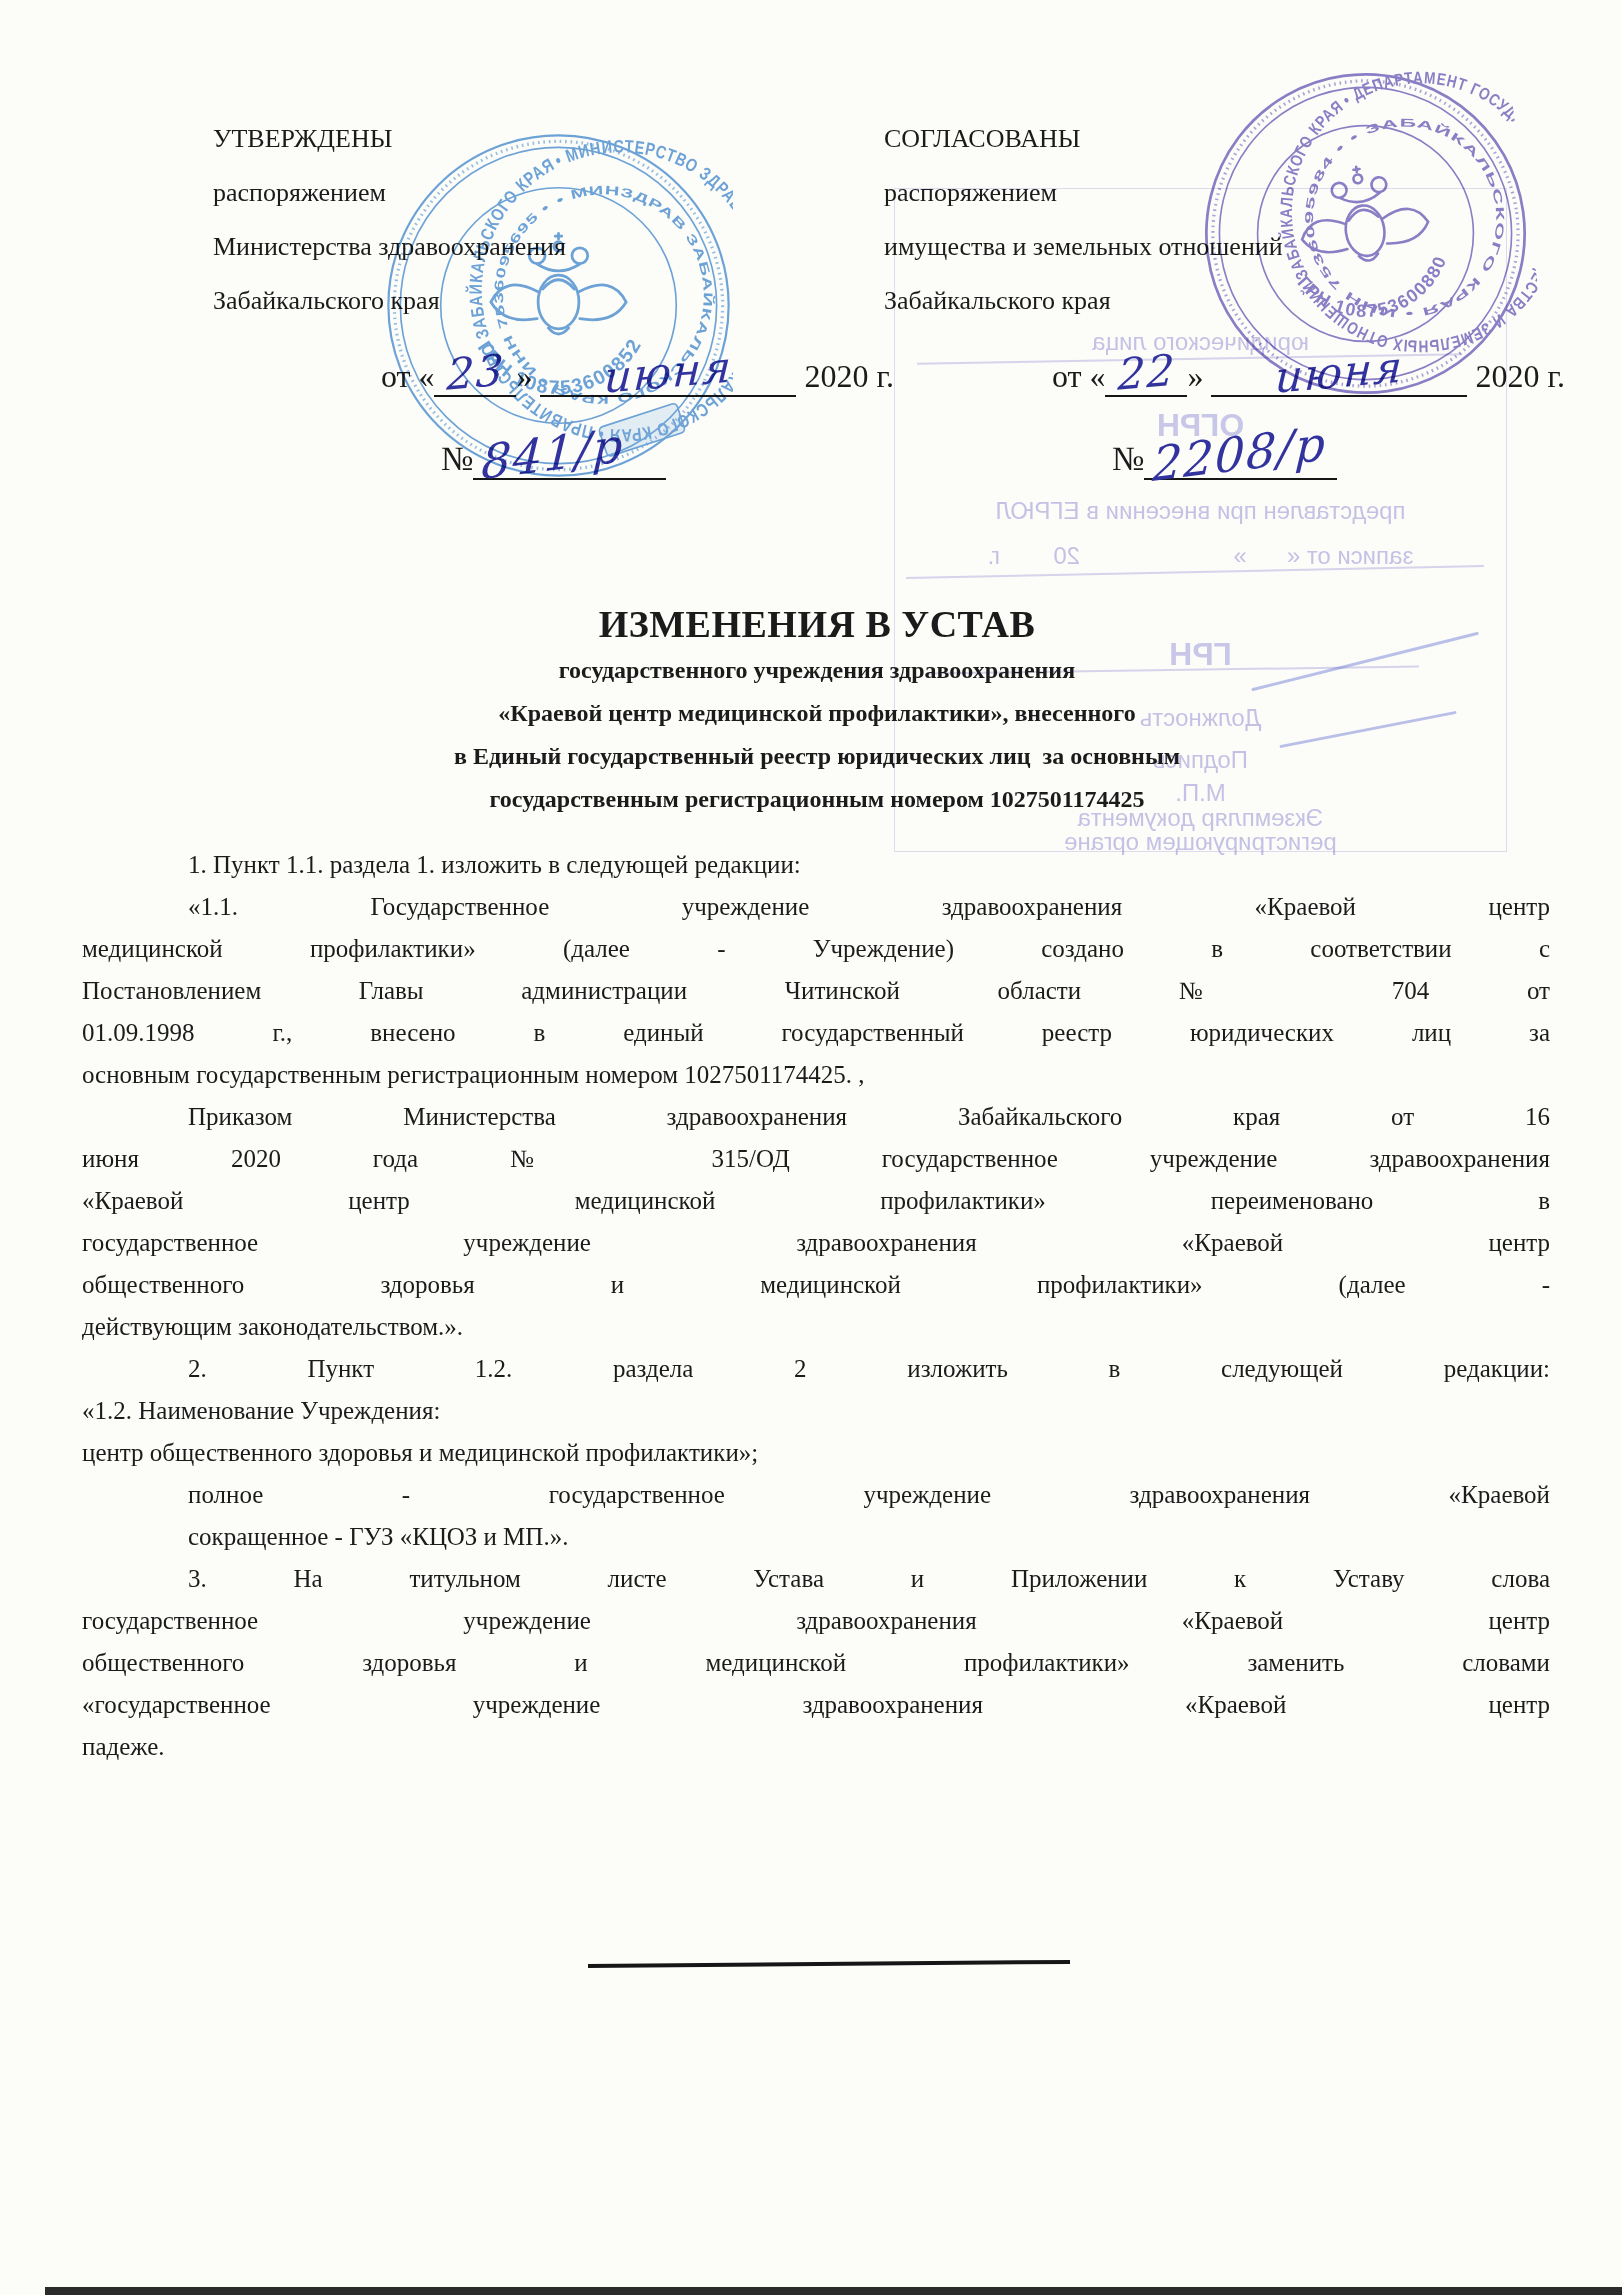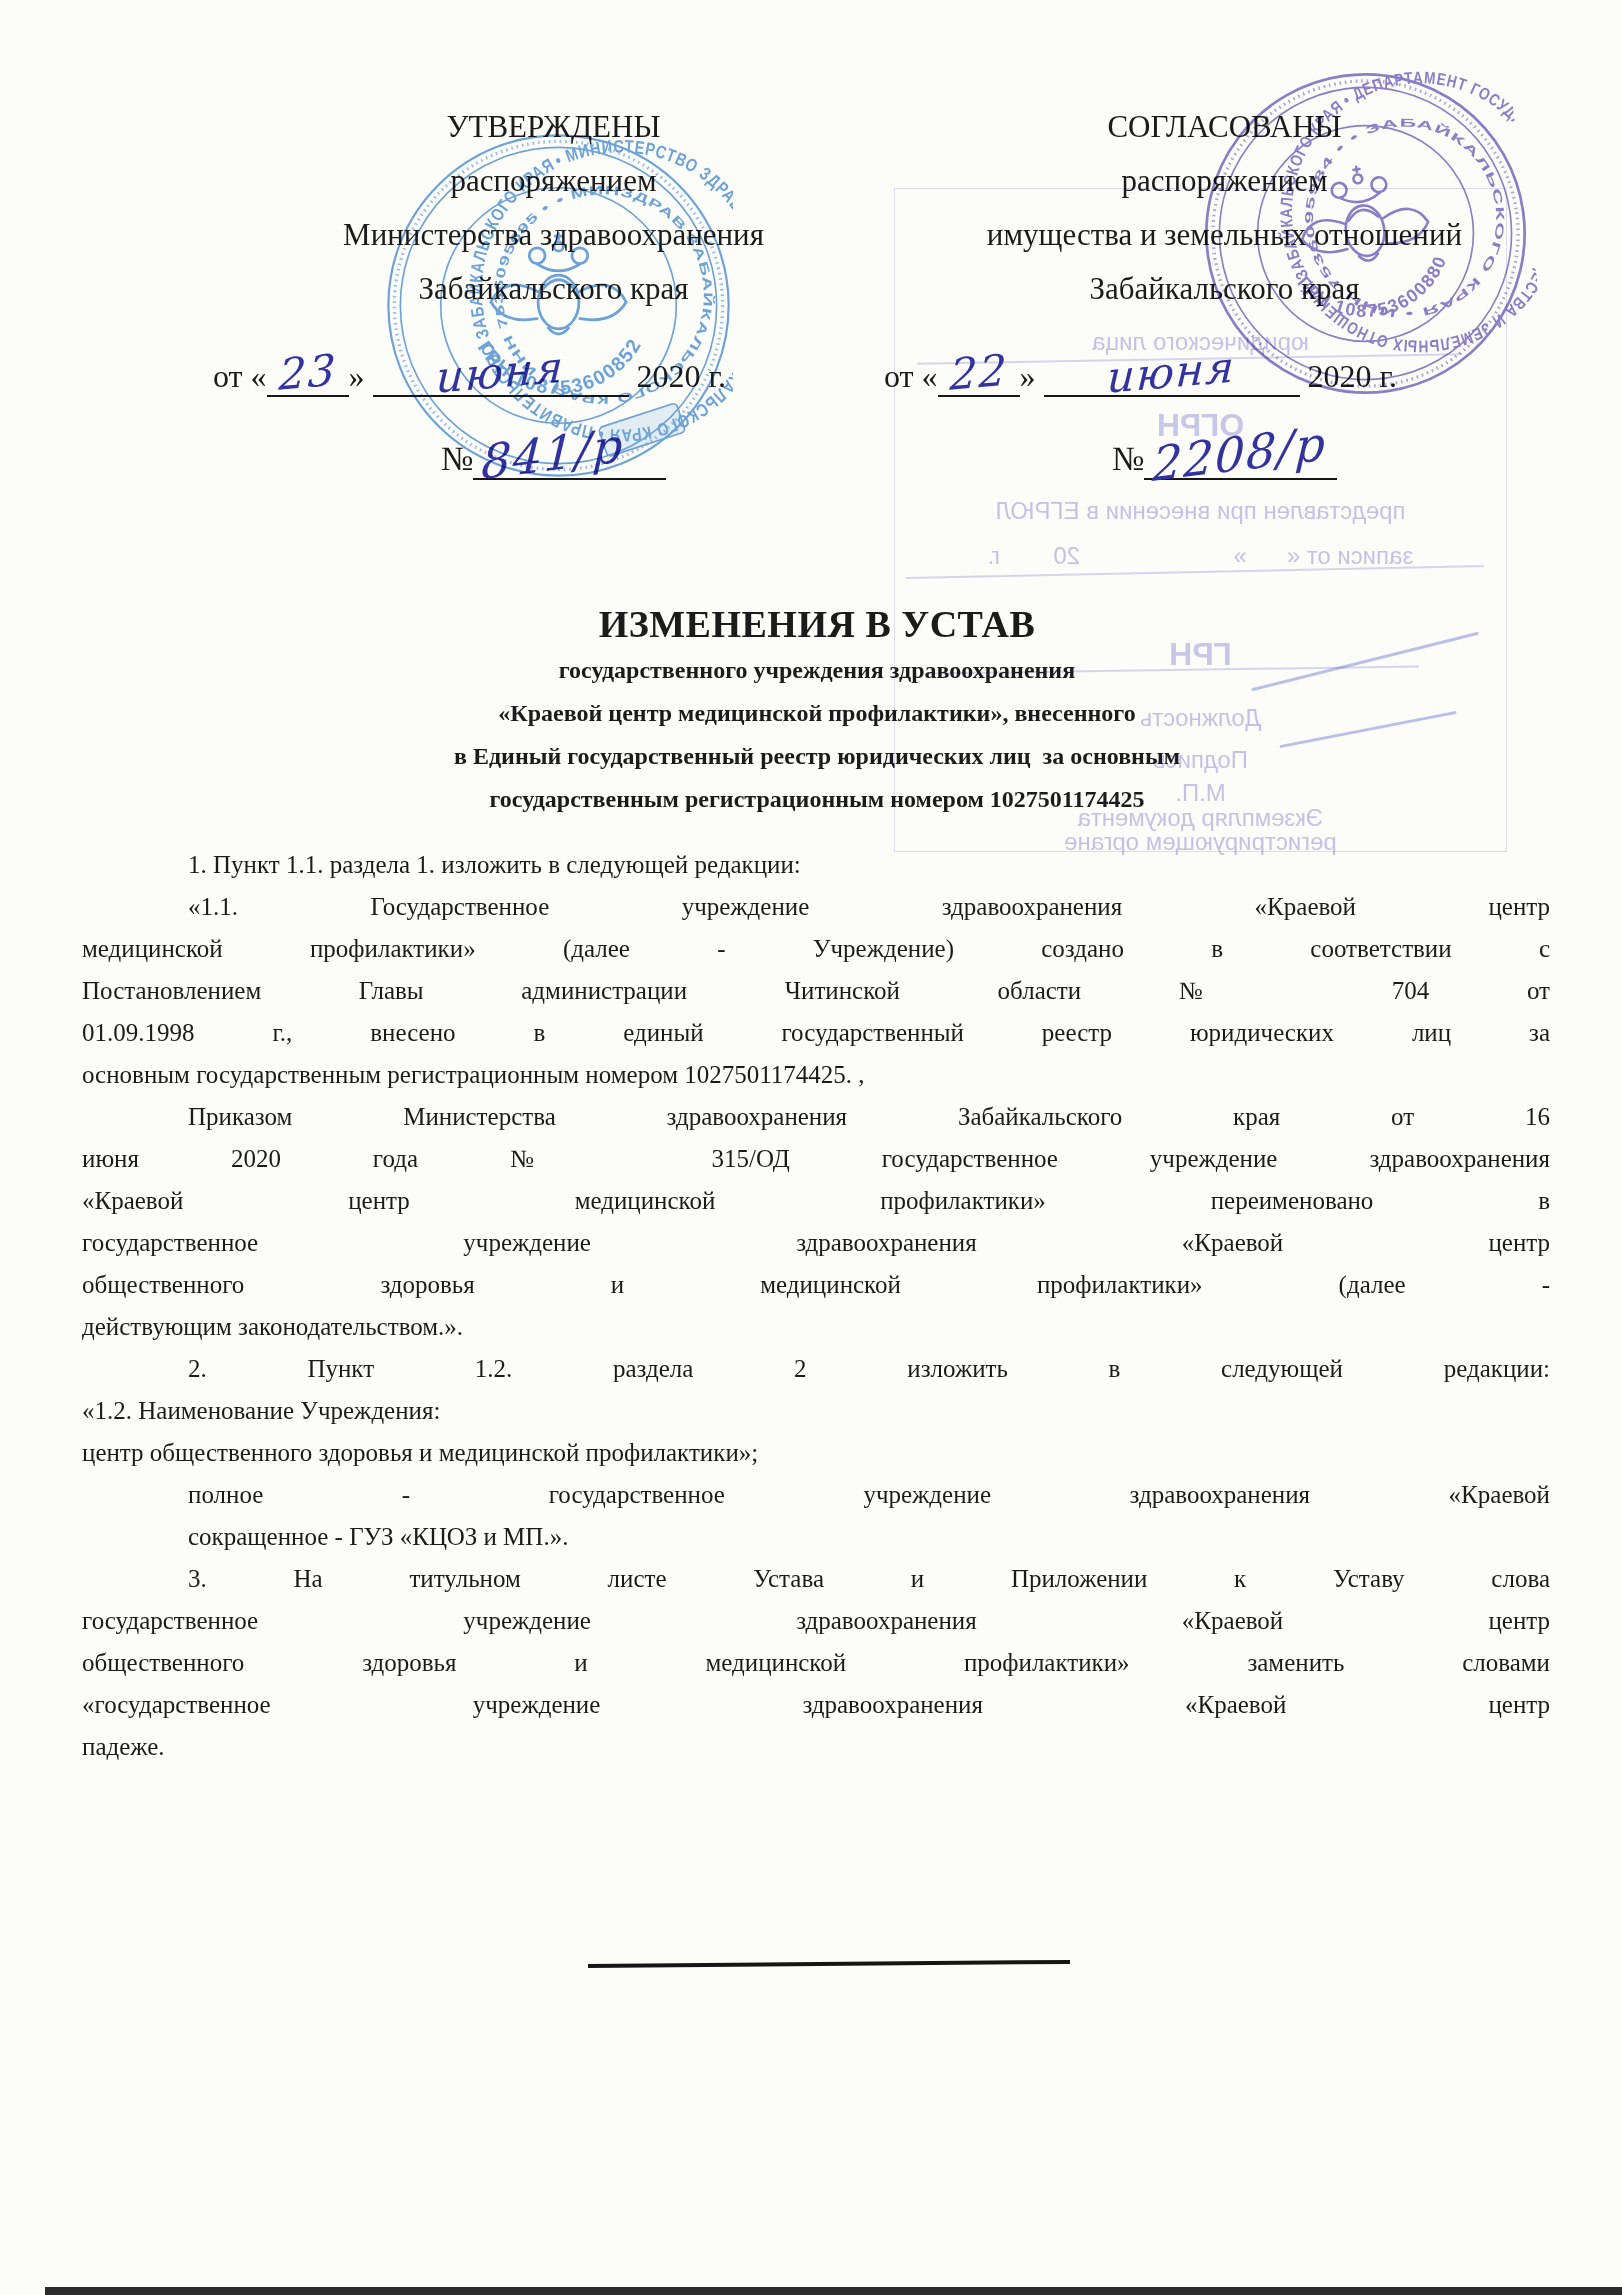--- a/index.html
+++ b/index.html
@@ -2,24 +2,24 @@
 <html style="font-size:8.7px"><head>
 <meta charset="utf-8">
 <style>
   html,body{margin:0;padding:0}
   body{
     width:1623px;height:2295px;position:relative;overflow:hidden;
     background:#fcfcf9;
     font-family:"Liberation Serif",serif;color:#1b1b1b;
   }
   
-  .hdr{position:absolute;top:100px;text-align:center;font-size:31px;line-height:54px;z-index:2}
+  .hdr{position:absolute;top:112px;text-align:left;font-size:26px;line-height:54px;z-index:2}
   .hdr-left{left:213px;width:681px}
   .hdr-right{left:884px;width:681px}
-  .date-row{position:absolute;height:71px;font-size:32px;display:flex;justify-content:flex-start;align-items:baseline;z-index:2;white-space:pre}
+  .date-row{position:absolute;height:71px;font-size:32px;display:flex;justify-content:flex-end;align-items:baseline;z-index:2;white-space:pre}
   .date-left{top:353px;left:213px;width:681px}
   .date-right{top:353px;left:884px;width:681px}
   .slot{display:inline-block;border-bottom:2.2px solid #161616;text-align:center;vertical-align:baseline}
   .slot-day{min-width:82px}
   .slot-month{min-width:256px}
   .num-row{position:absolute;height:76px;font-size:34px;display:flex;justify-content:center;align-items:baseline;z-index:2}
   .num-left{top:435px;left:213px;width:681px}
   .num-right{top:435px;left:884px;width:681px}
   .slot-num{display:inline-block;min-width:185px;border-bottom:2.2px solid #161616;text-align:left;padding-left:7.6px}
   .hw{

